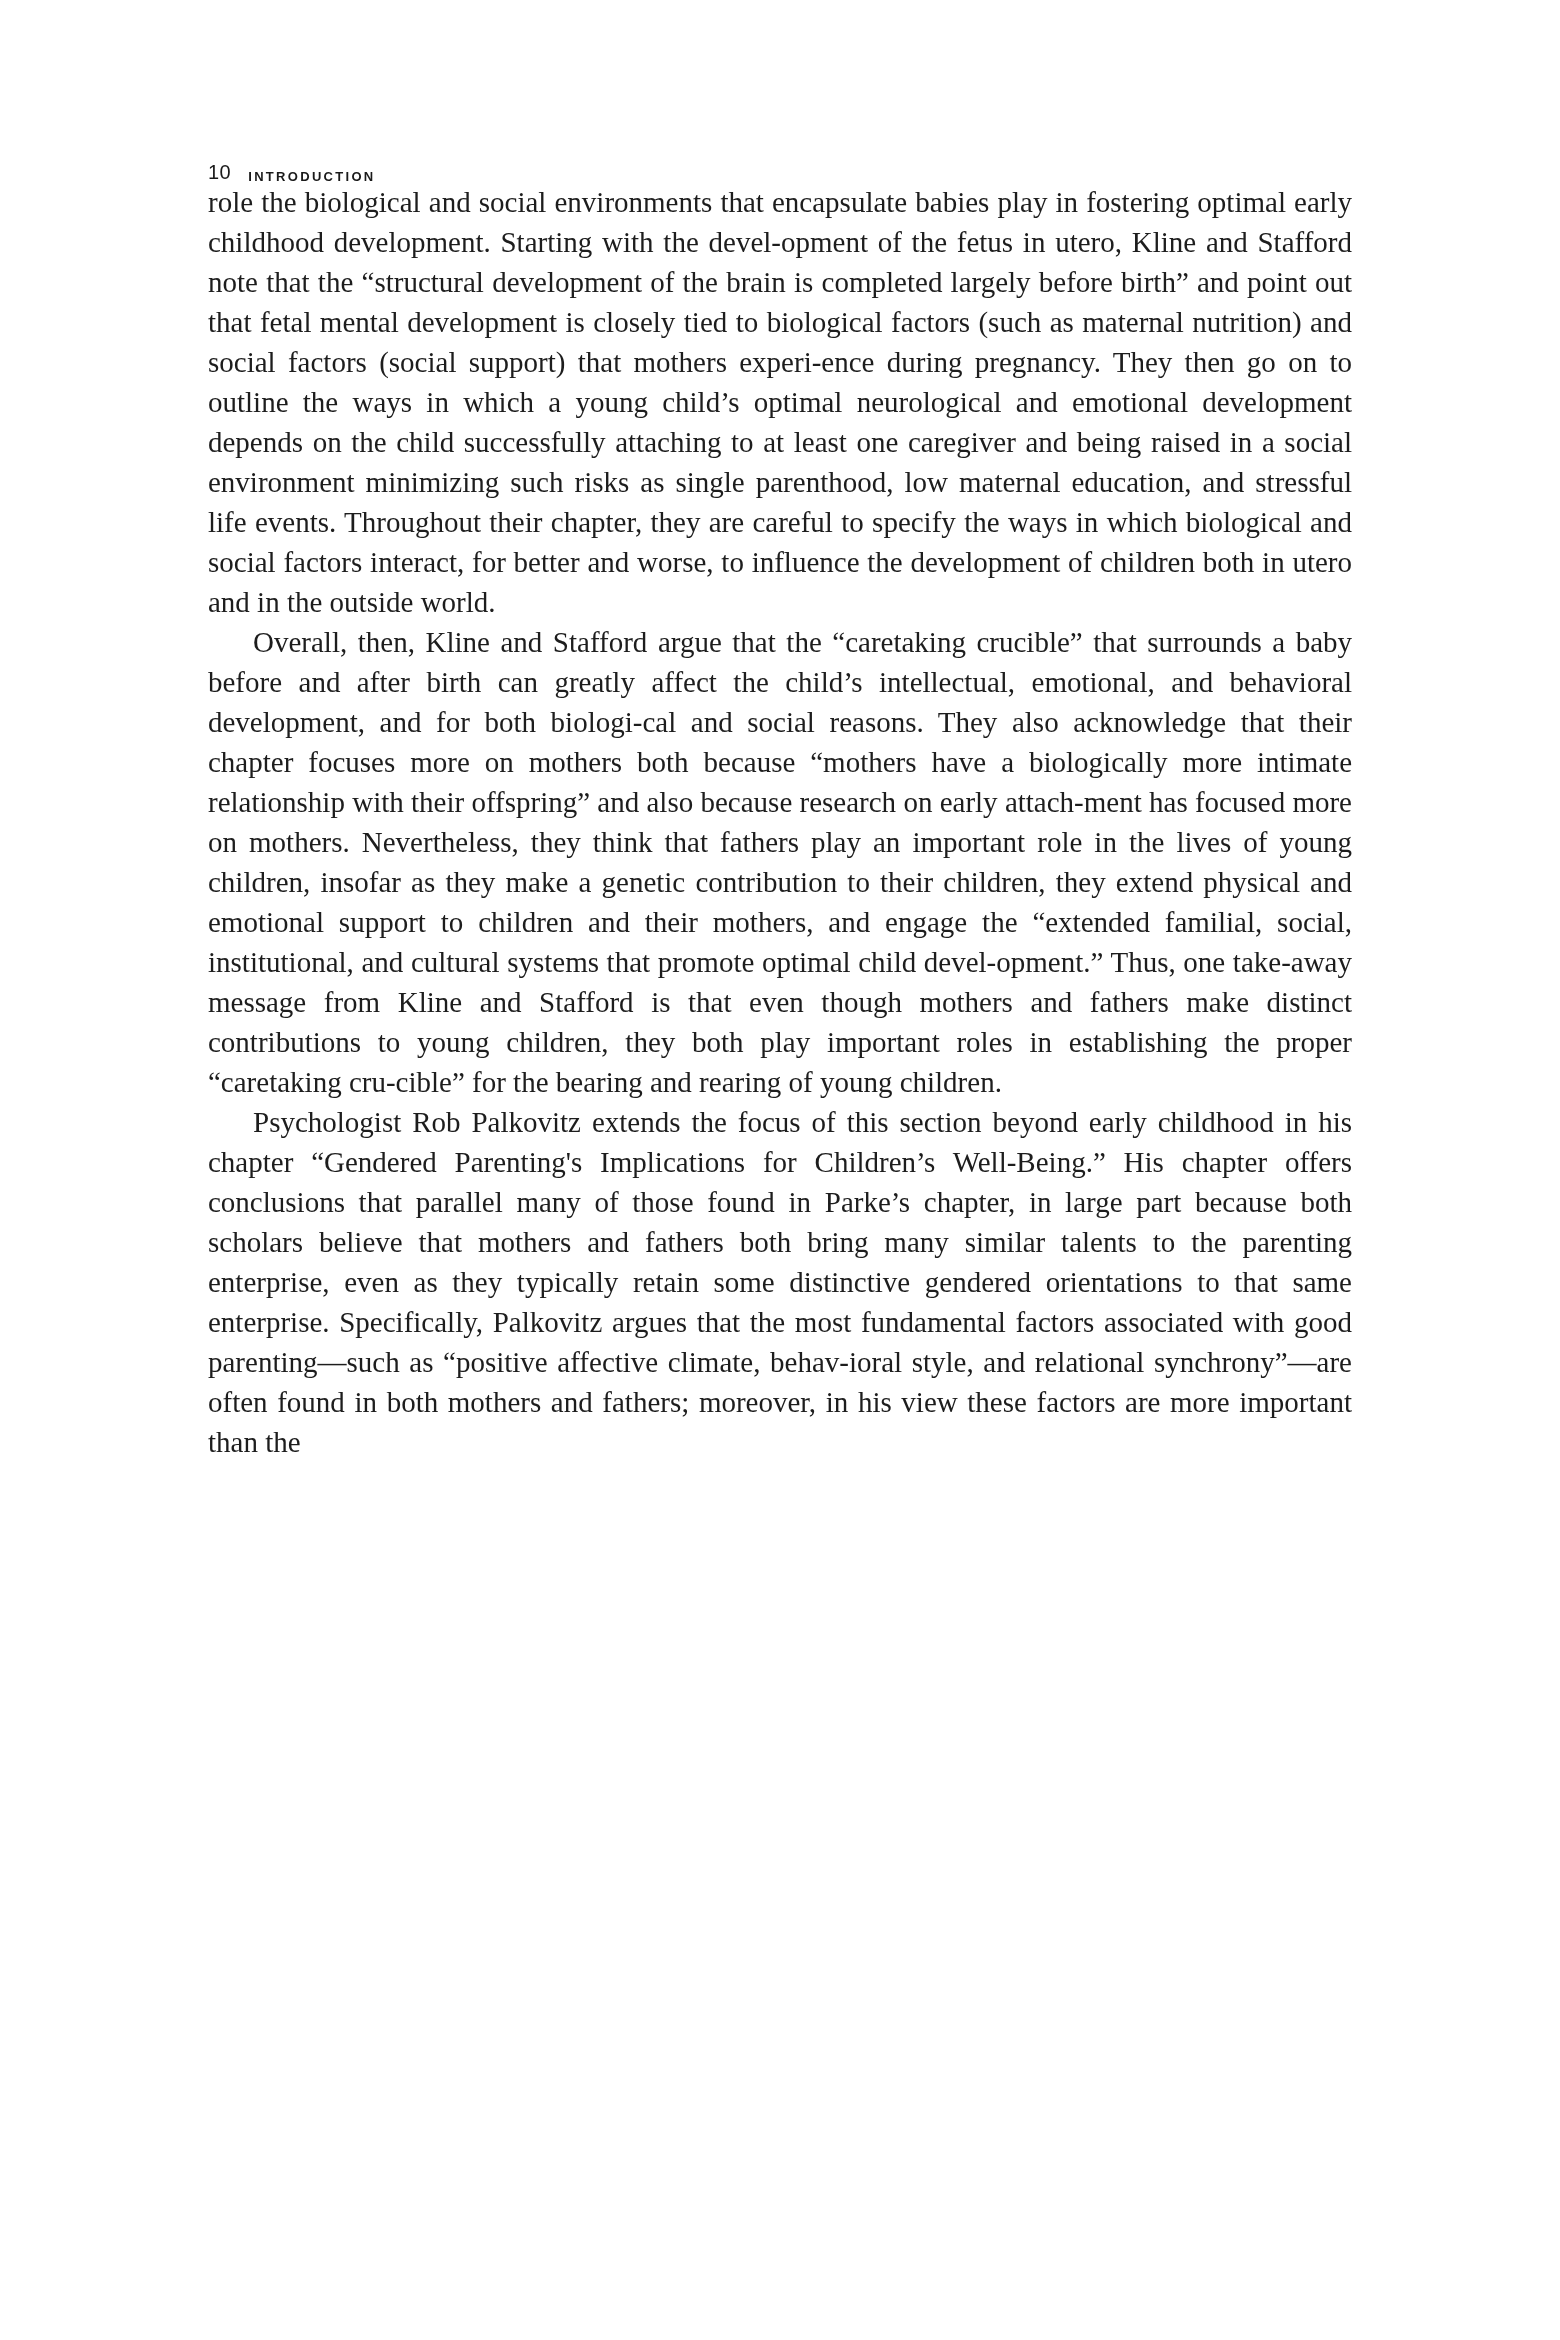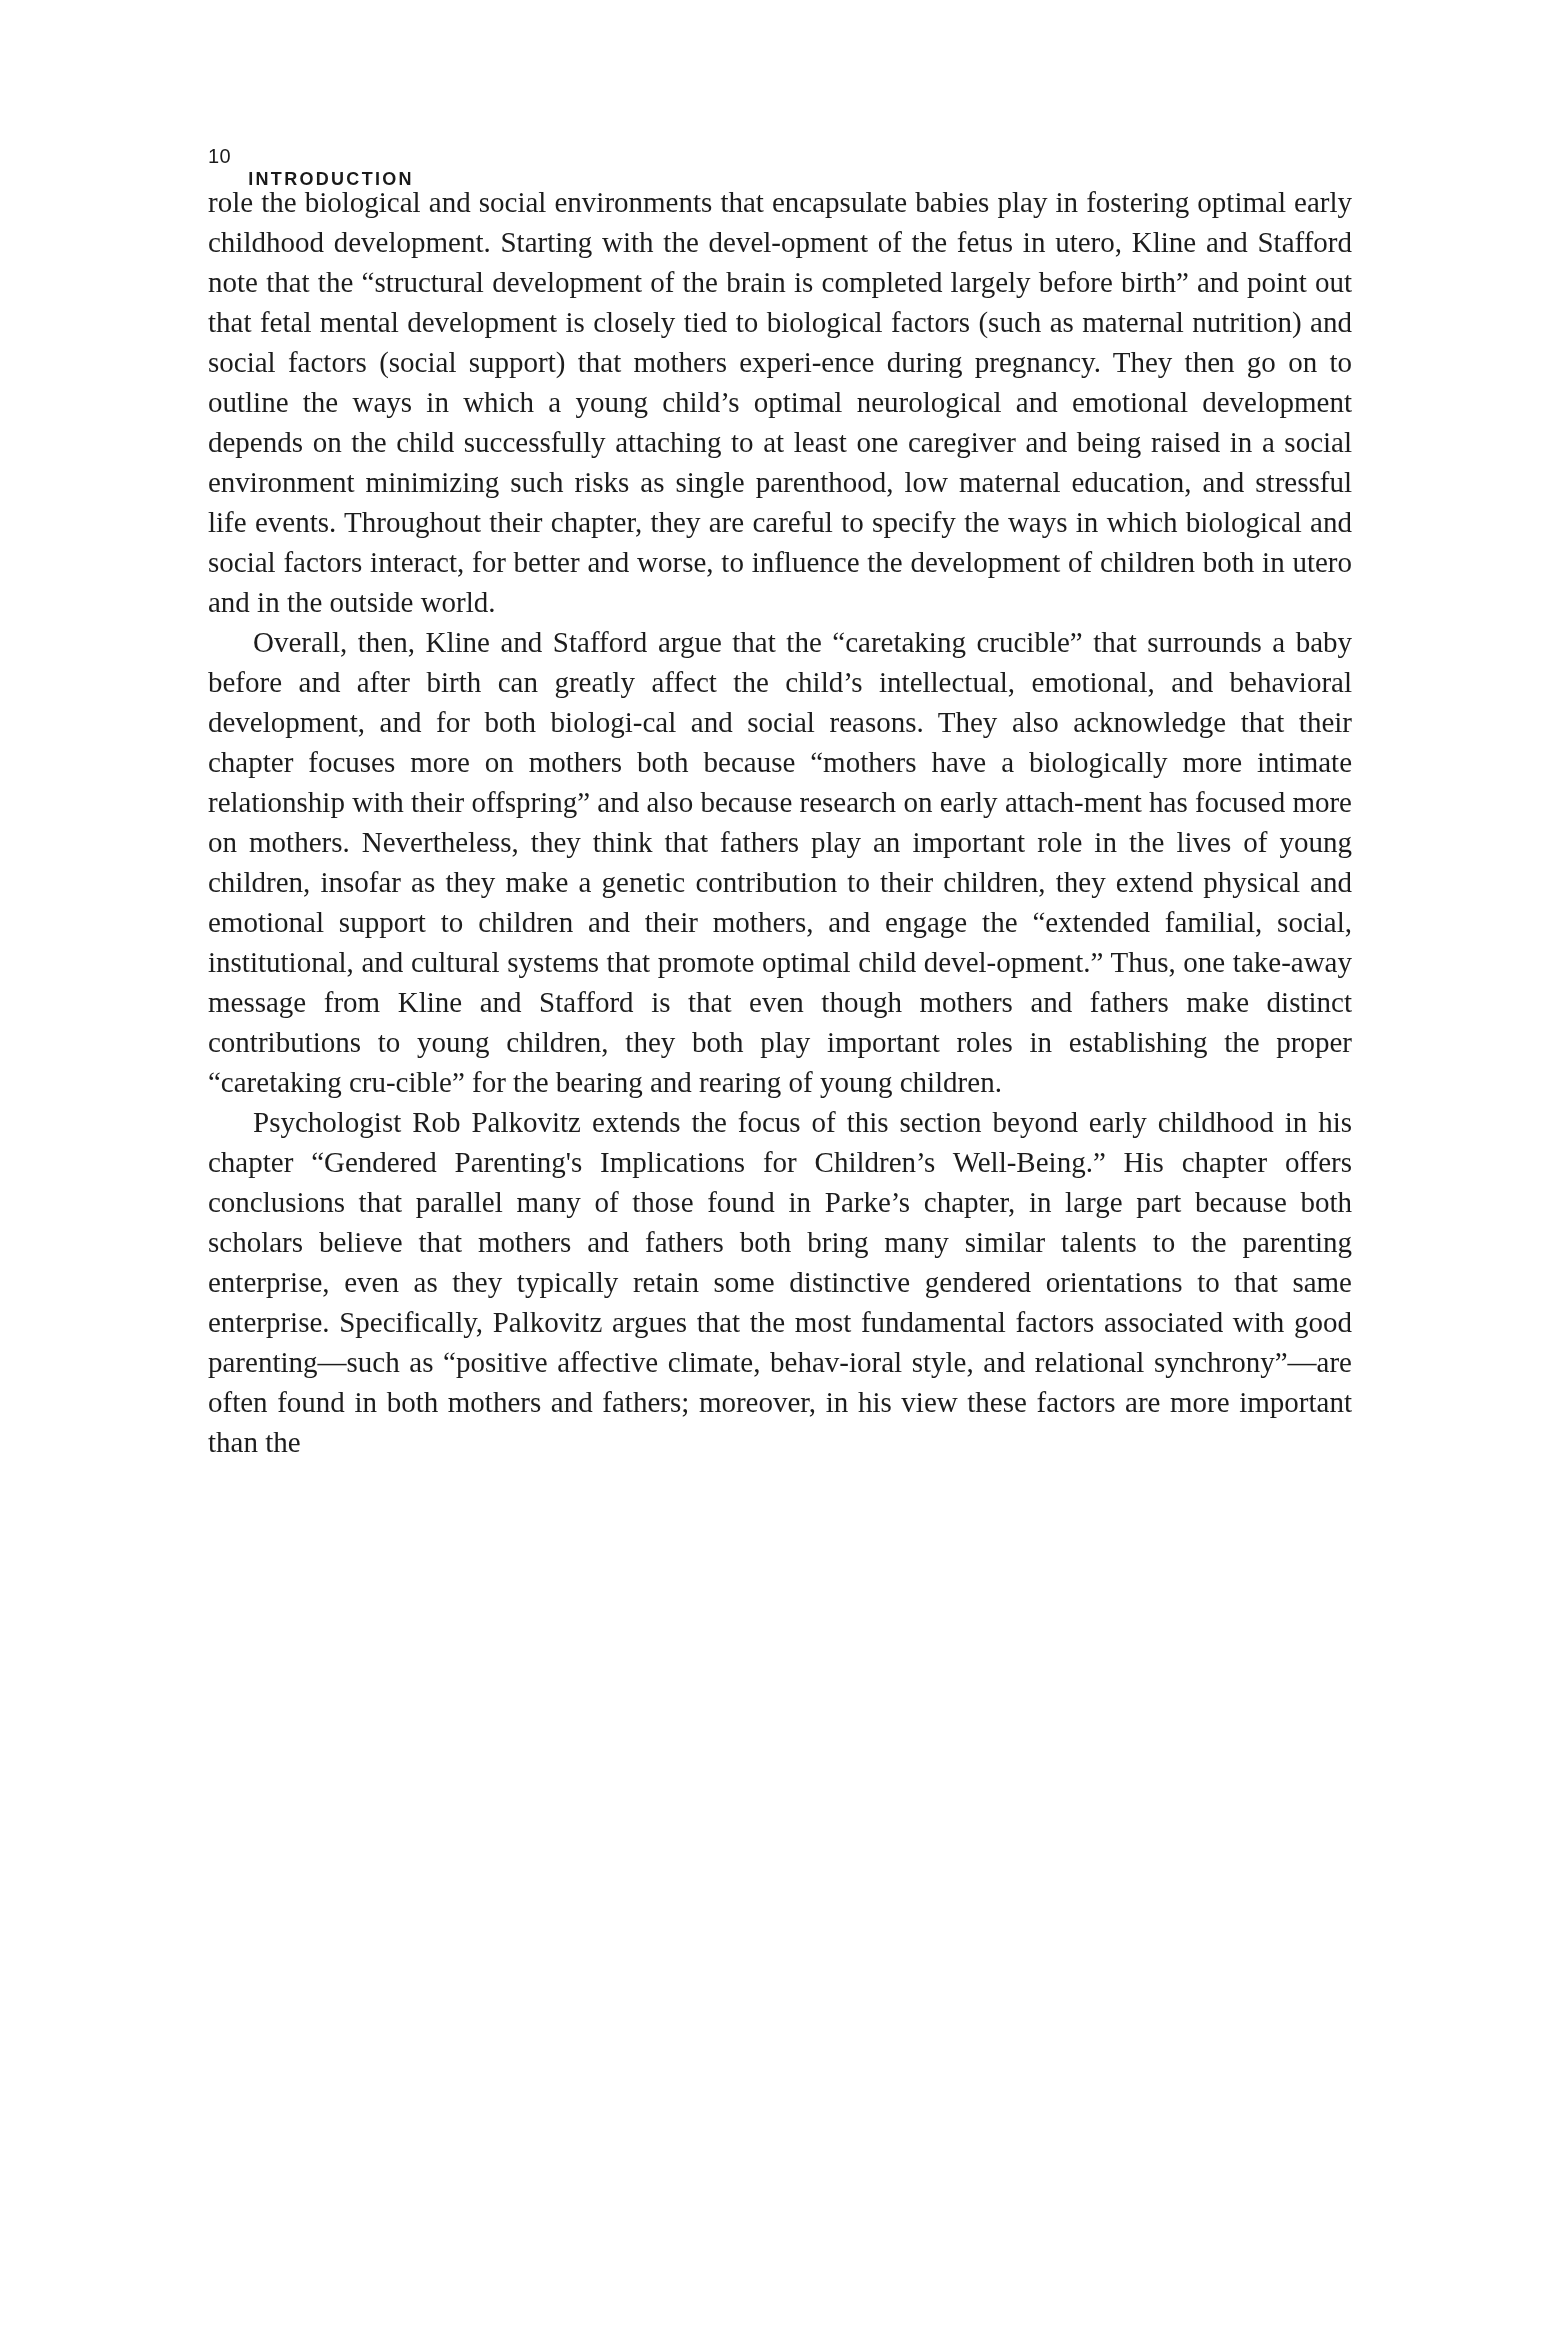--- a/index.html
+++ b/index.html
@@ -19,32 +19,32 @@
     width: 1561px;
     height: 2341px;
     box-sizing: border-box;
     padding: 0;
   }
   .running-head {
     position: absolute;
     left: 208px;
     top: 122px;
     display: flex;
-    align-items: center;
+    align-items: flex-end;
     gap: 17px;
     font-family: "Liberation Sans", sans-serif;
   }
   .folio {
     font-size: 20px;
     letter-spacing: 0.5px;
     color: #1a1a1a;
     font-weight: 400;
   }
   .head-title {
-    font-size: 18px;
+    font-size: 13px;
     font-weight: 700;
     letter-spacing: 2.3px;
     color: #1a1a1a;
     margin-top: 47px;
   }
   .textblock {
     position: absolute;
     left: 208px;
     top: 182px;
     width: 1144px;

